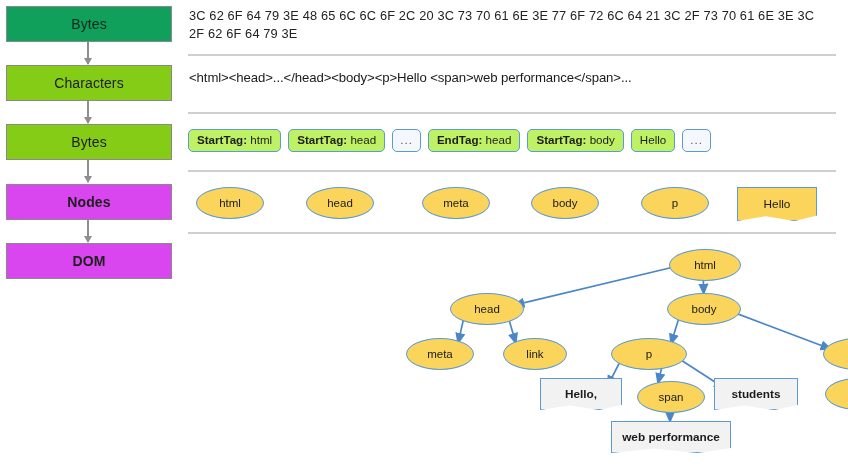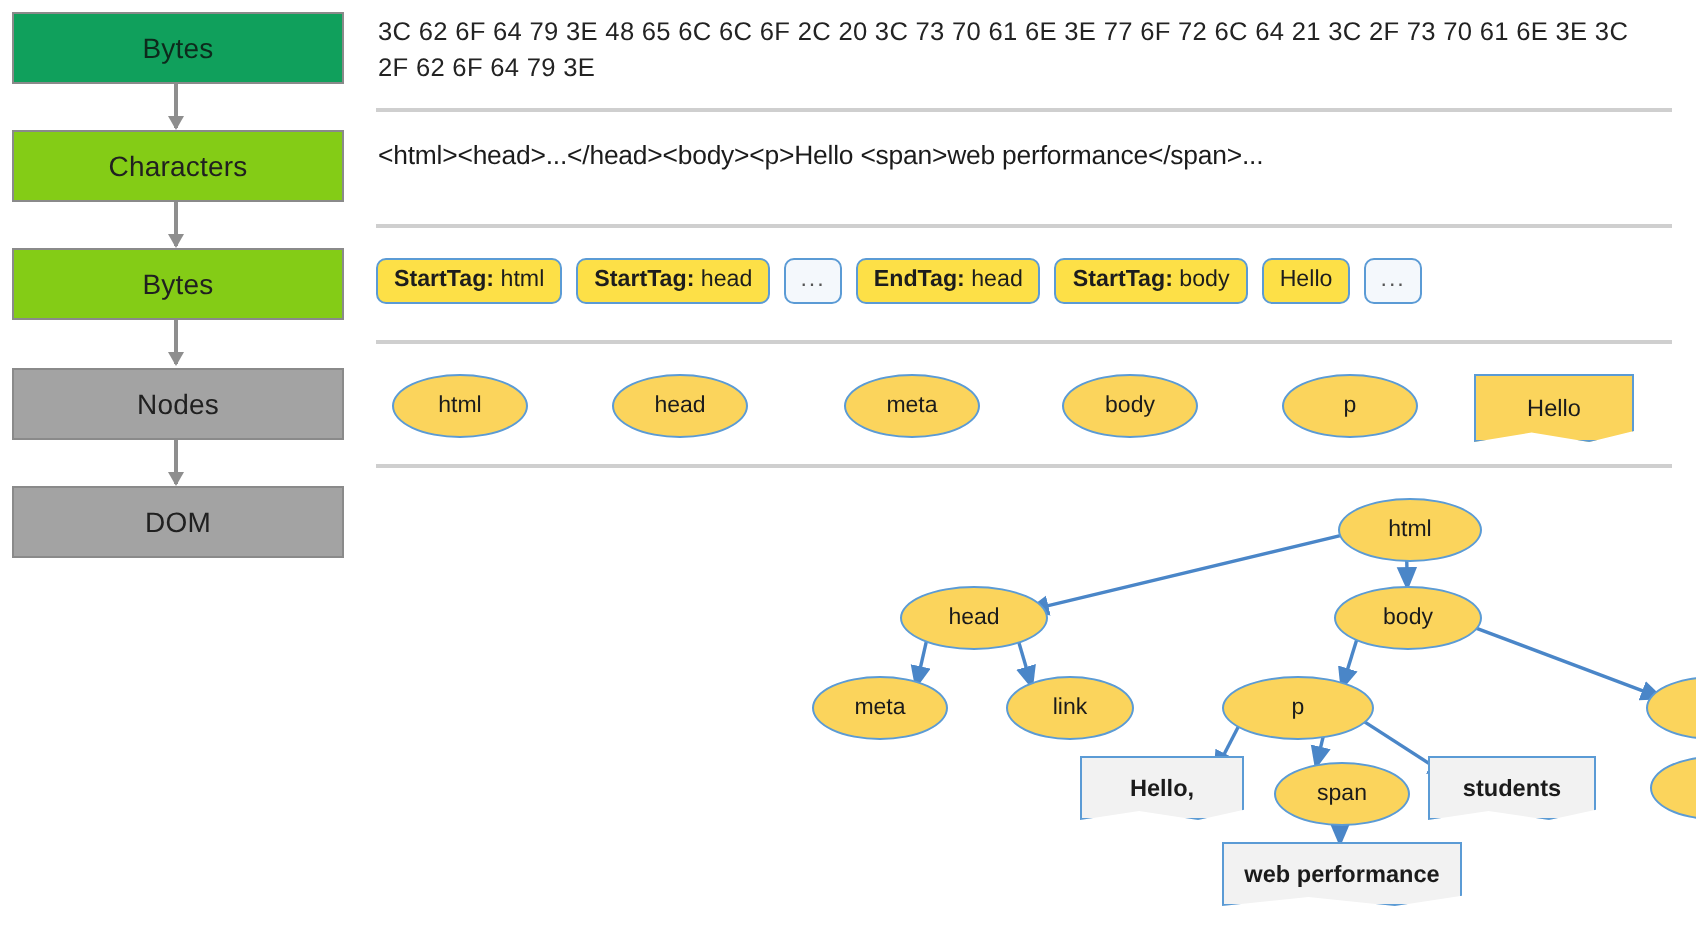--- a/index.html
+++ b/index.html
@@ -33,21 +33,21 @@
     border: 1px solid #8a8a8a;
     display: flex;
     align-items: center;
     justify-content: center;
     font-size: 14px;
     letter-spacing: .1px;
     color: #202020;
   }
   .stage.green  { background: #10A05C; color: #0d2a1c; }
   .stage.blue   { background: #84cc16; }
-  .stage.yellow { background: #a3a3a3; }
+  .stage.yellow { background: #d946ef; font-weight: bold; }
 
   .pipe-arrow {
     position: absolute;
     left: 87px;
     width: 2px;
     background: #8e8e8e;
   }
   .pipe-arrow::after {
     content: "";
     position: absolute;
@@ -98,21 +98,21 @@
   
   #tokens-row {
     position: absolute;
     left: 2px;
     top: 129px;
     display: flex;
     align-items: center;
     gap: 7px;
   }
   .token {
-    background: #fde047;
+    background: #bef264;
     border: 1.4px solid #5b9bd5;
     border-radius: 5px;
     padding: 3px 8px 4px 8px;
     font-size: 11.6px;
     color: #1d1d1d;
     white-space: nowrap;
     line-height: 14px;
   }
   .token .tk { font-weight: bold; }
   .token.ellipsis {

